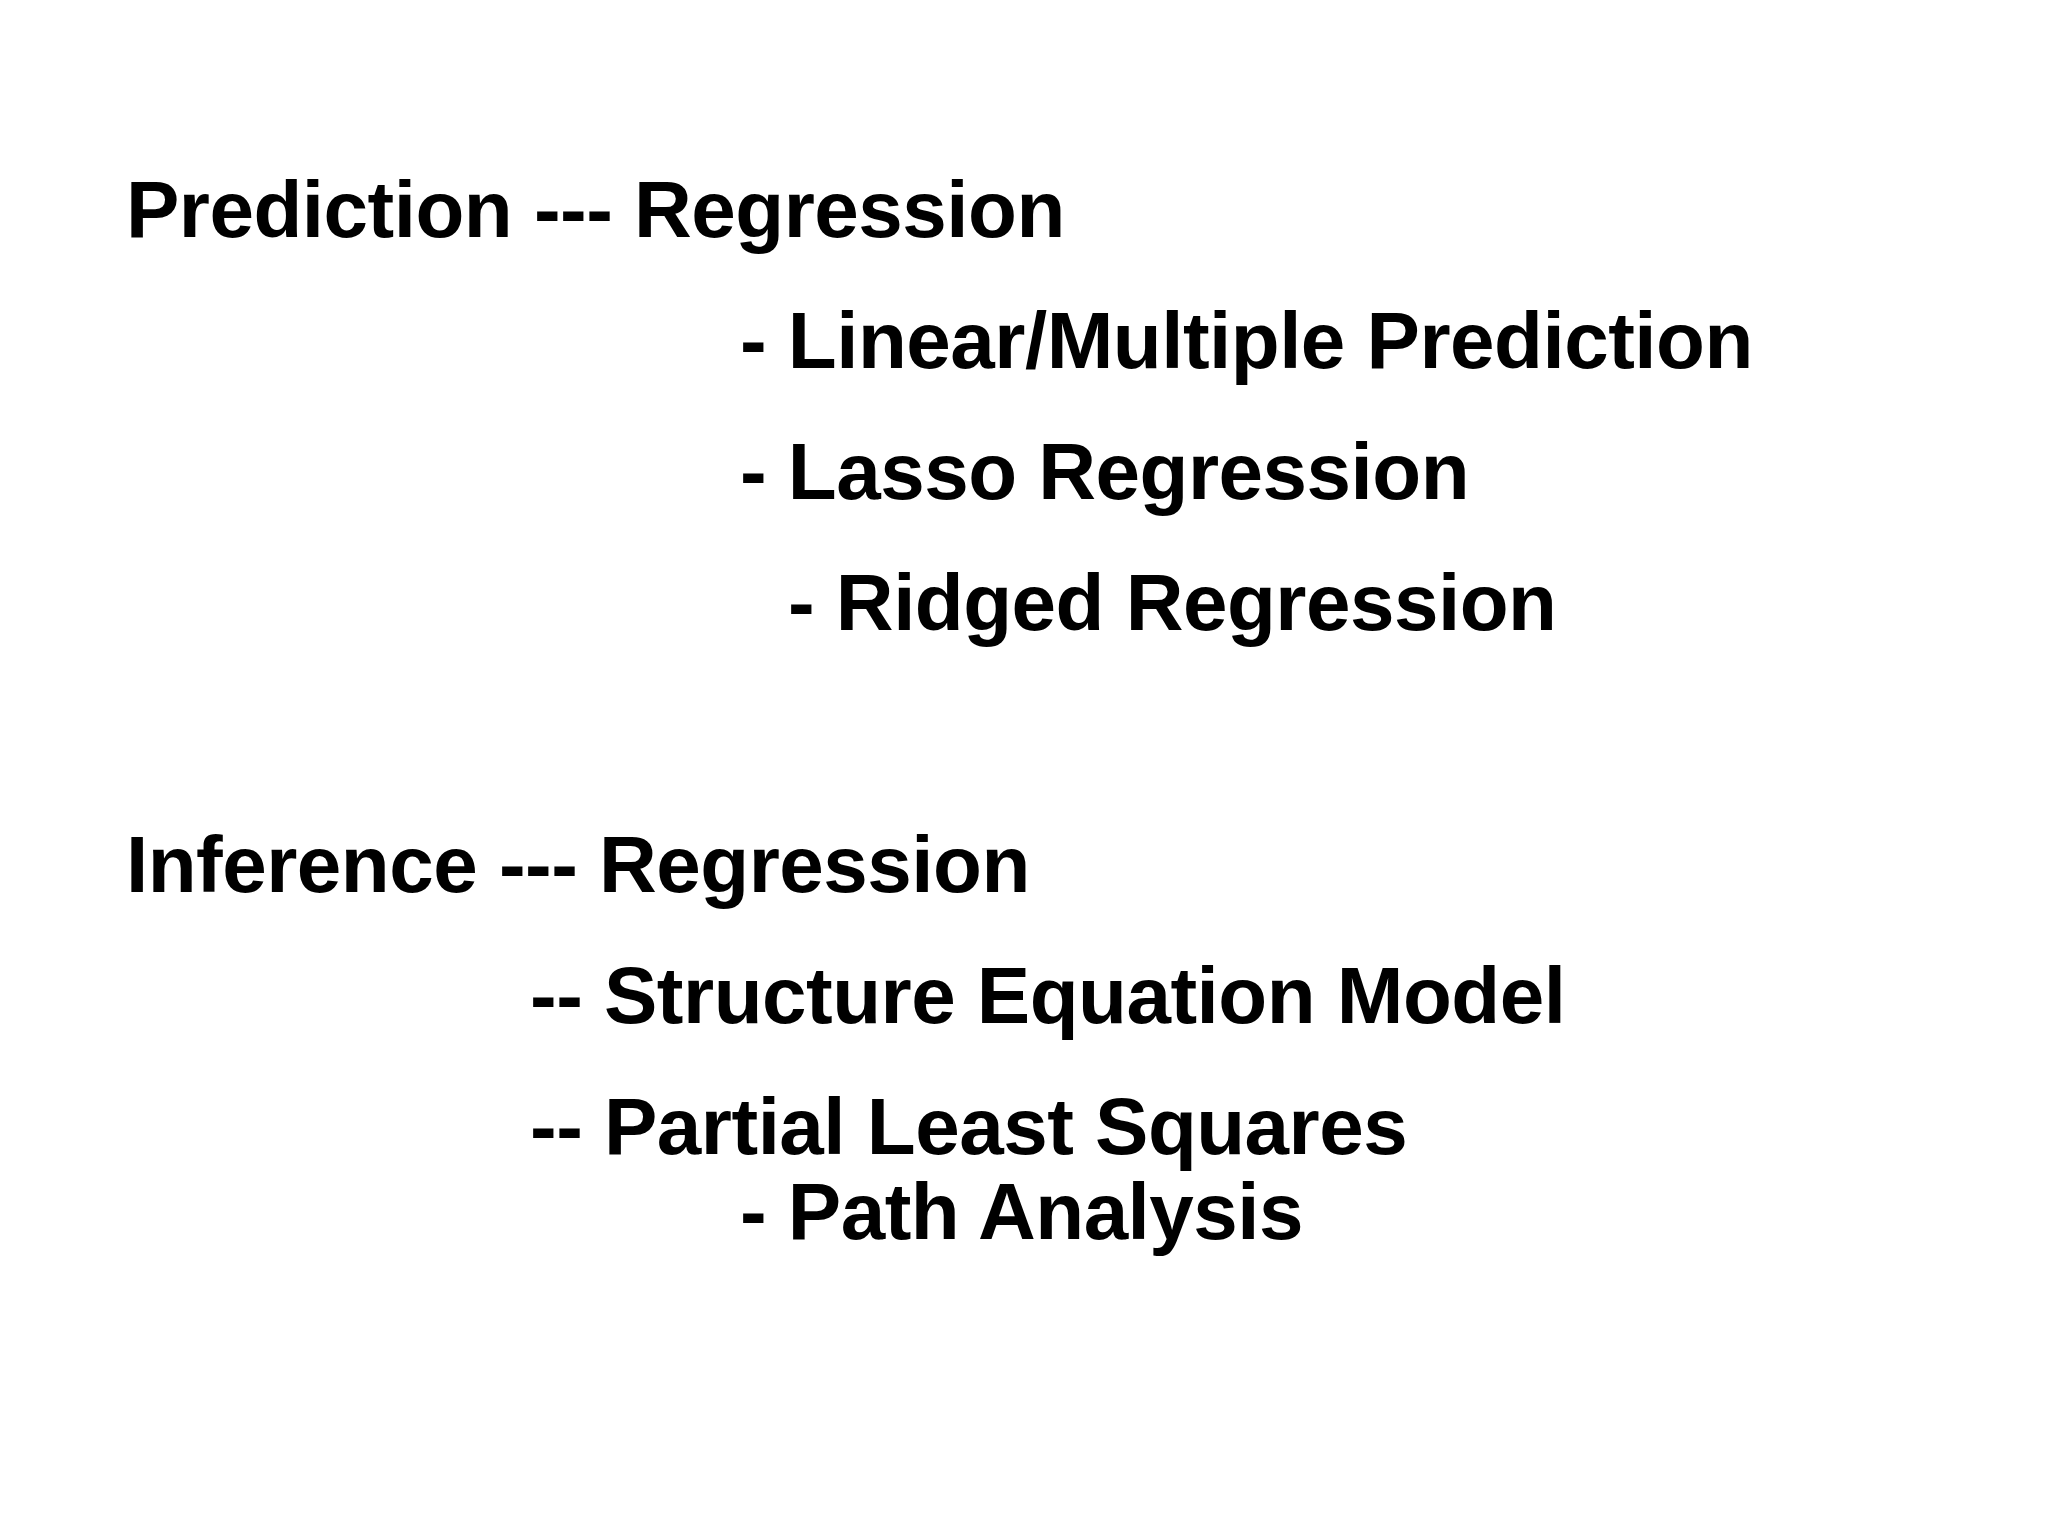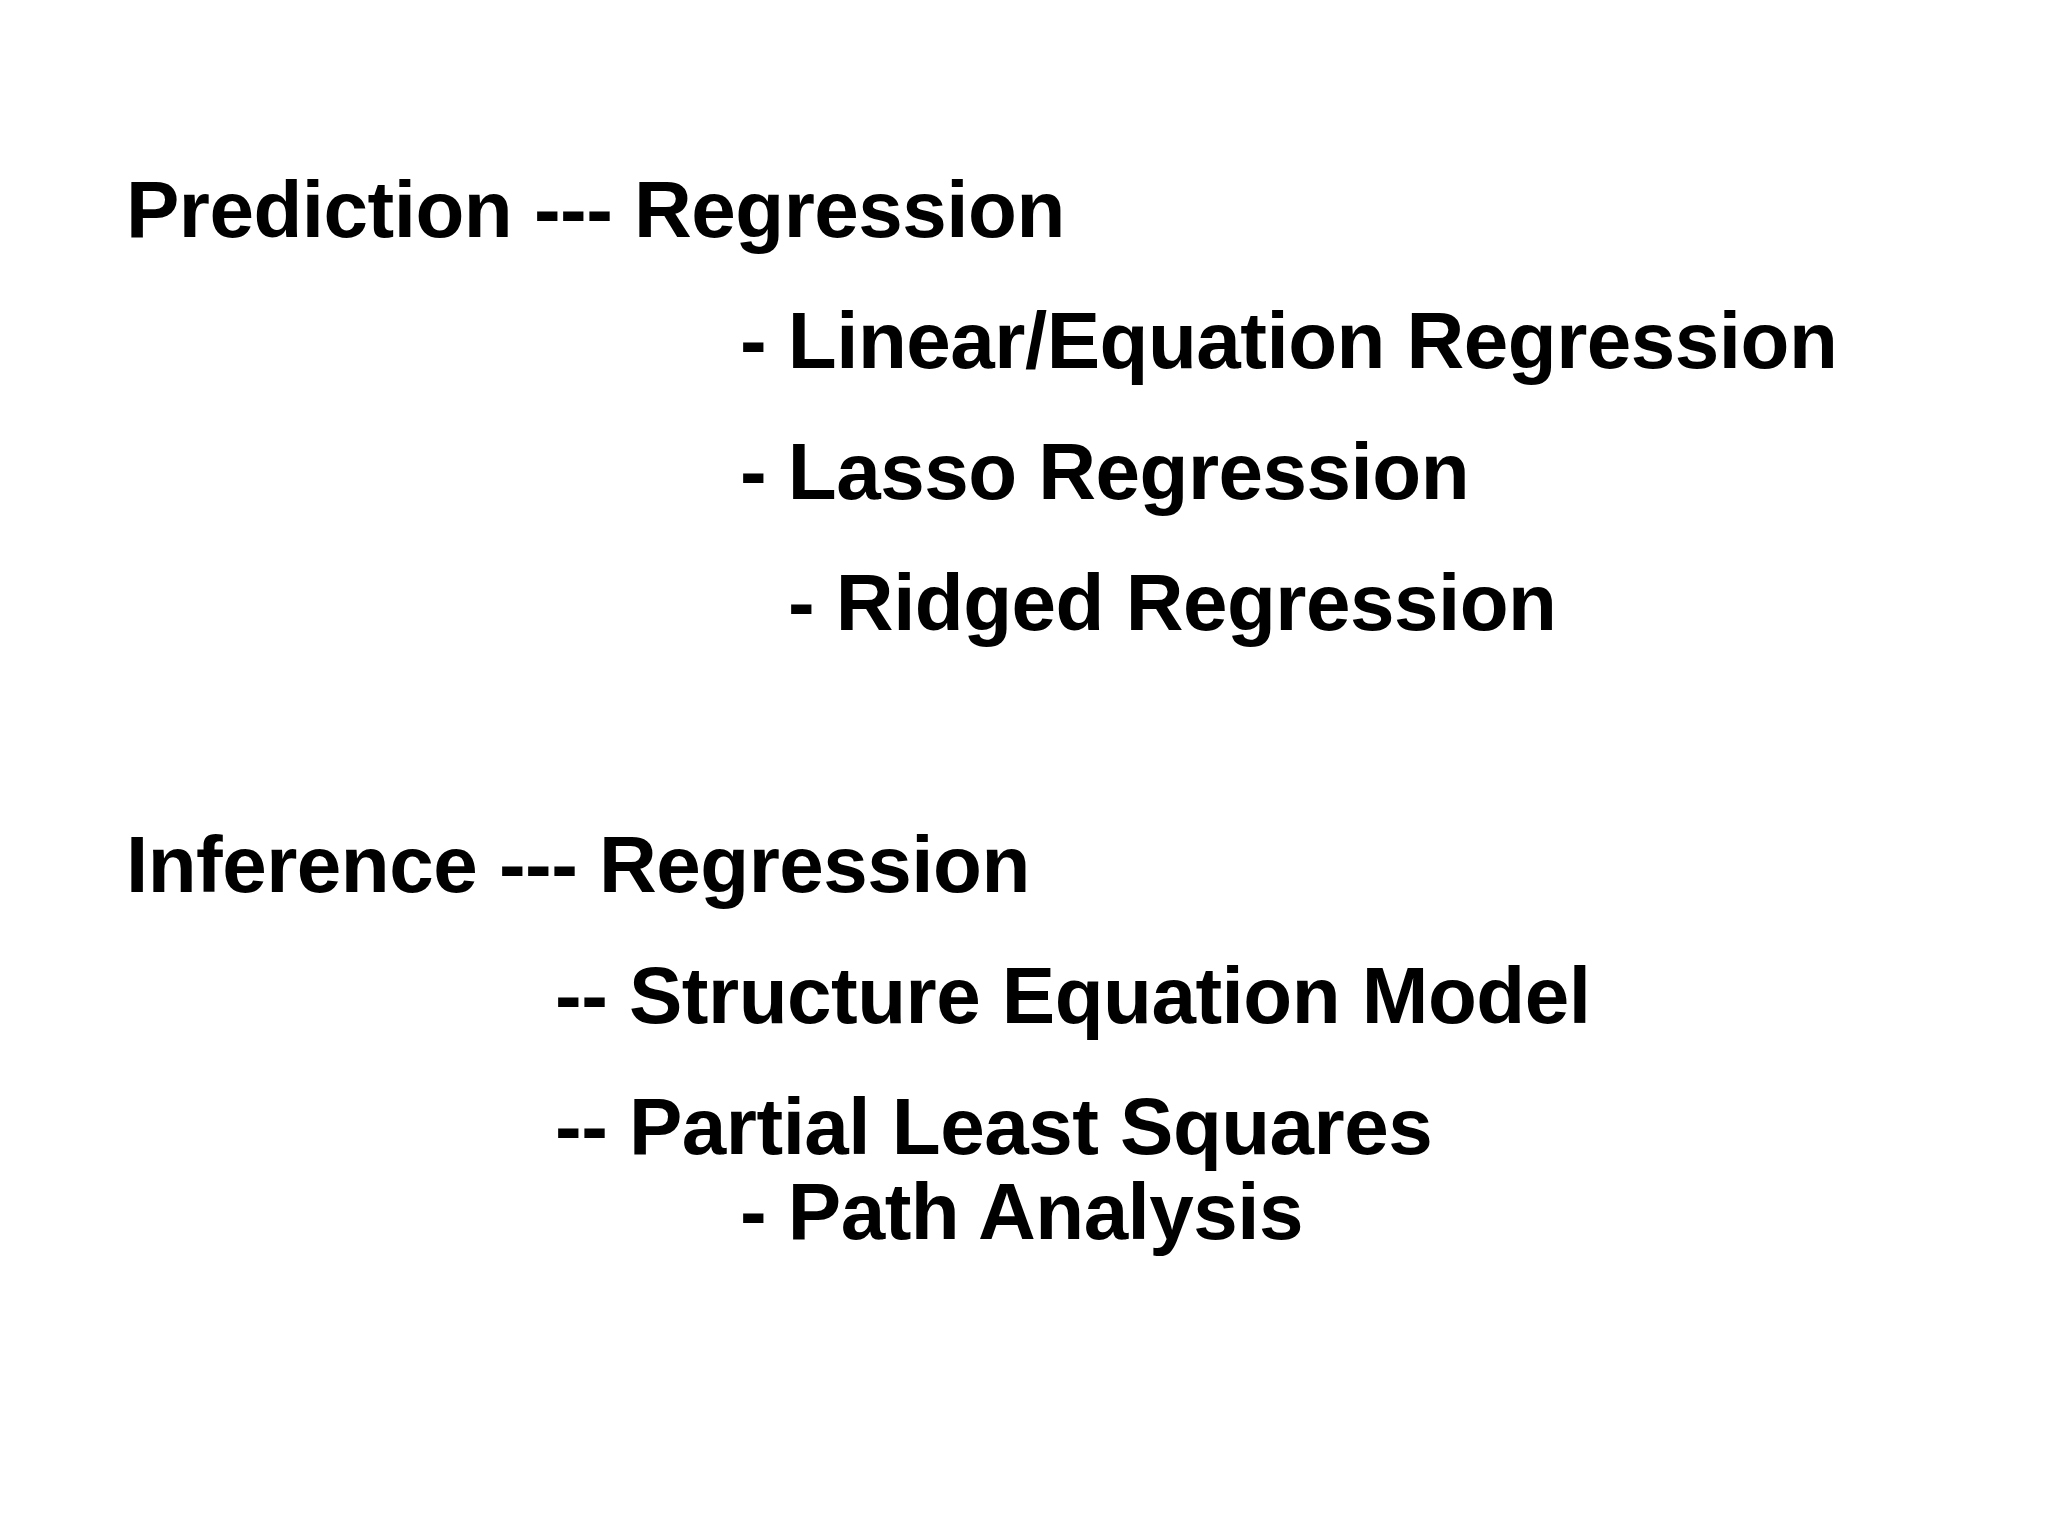--- a/index.html
+++ b/index.html
@@ -29,28 +29,28 @@
   .l1 { top: 301px; }
   .l2 { top: 432px; }
   .l3 { top: 563px; margin-left: 48px; }
   .l4 { top: 694px; }
   .l5 { top: 825px; }
   .l6 { top: 956px; }
   .l7 { top: 1087px; }
   .l8 { top: 1172px; }
   
   .indent-0 { left: 126px; }
-  .indent-1 { left: 555px; }
+  .indent-1 { left: 530px; }
   .indent-2 { left: 740px; }
 </style>
 </head>
 <body>
 
 <div class="slide">
   <div class="line l0 indent-0">Prediction --- Regression</div>
-  <div class="line l1 indent-2">- Linear/Equation Regression</div>
+  <div class="line l1 indent-2">- Linear/Multiple Prediction</div>
   <div class="line l2 indent-2">- Lasso Regression</div>
   <div class="line l3 indent-2">- Ridged Regression</div>
   <div class="line l5 indent-0">Inference --- Regression</div>
   <div class="line l6 indent-1">-- Structure Equation Model</div>
   <div class="line l7 indent-1">-- Partial Least Squares</div>
   <div class="line l8 indent-2">- Path Analysis</div>
 </div>
 
 </body></html>

